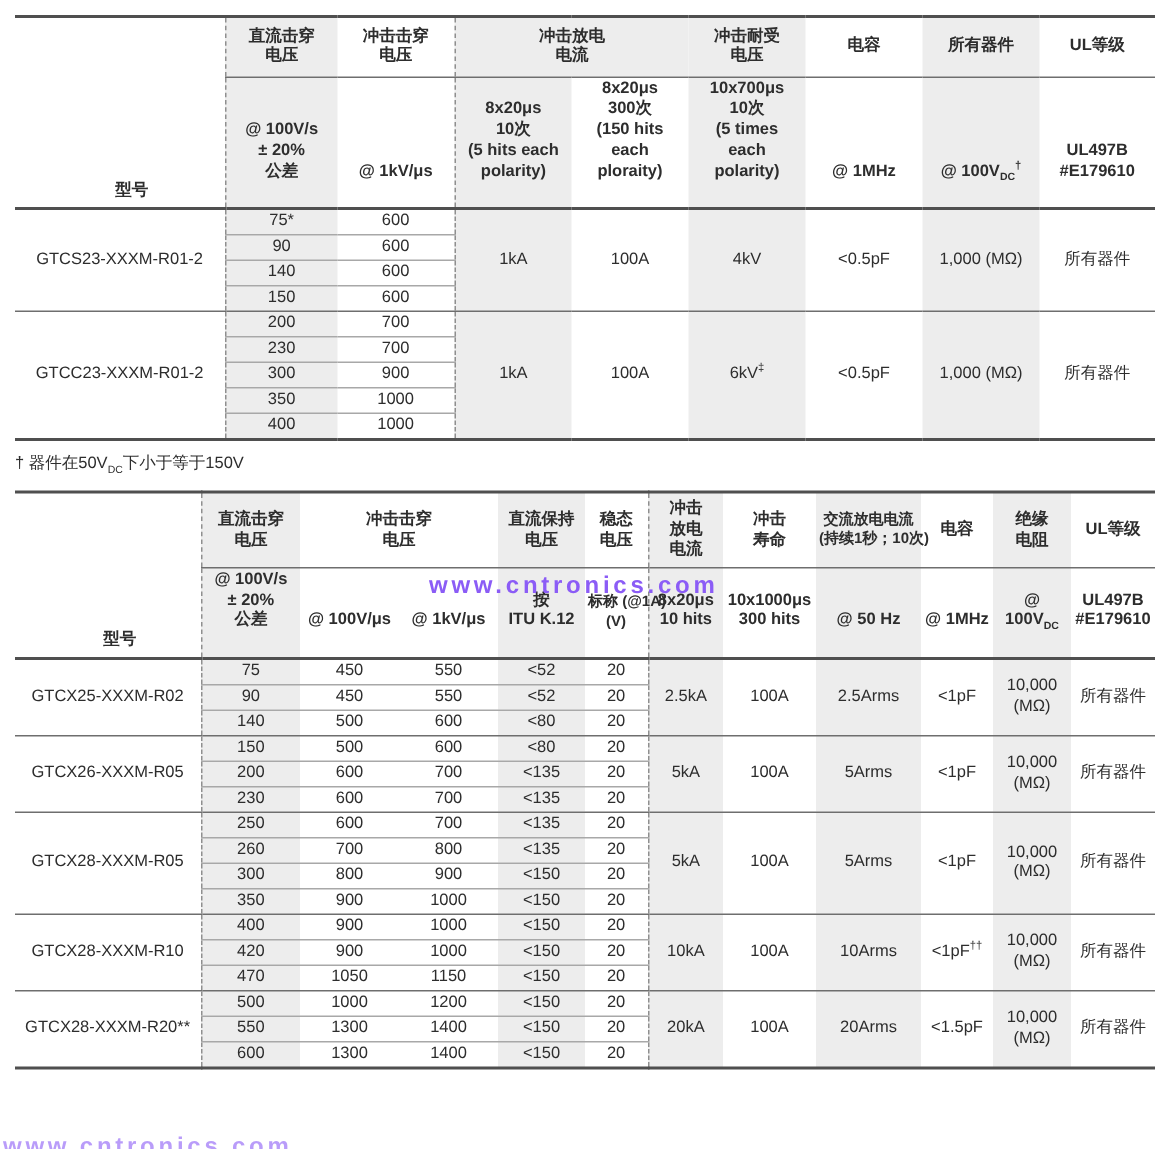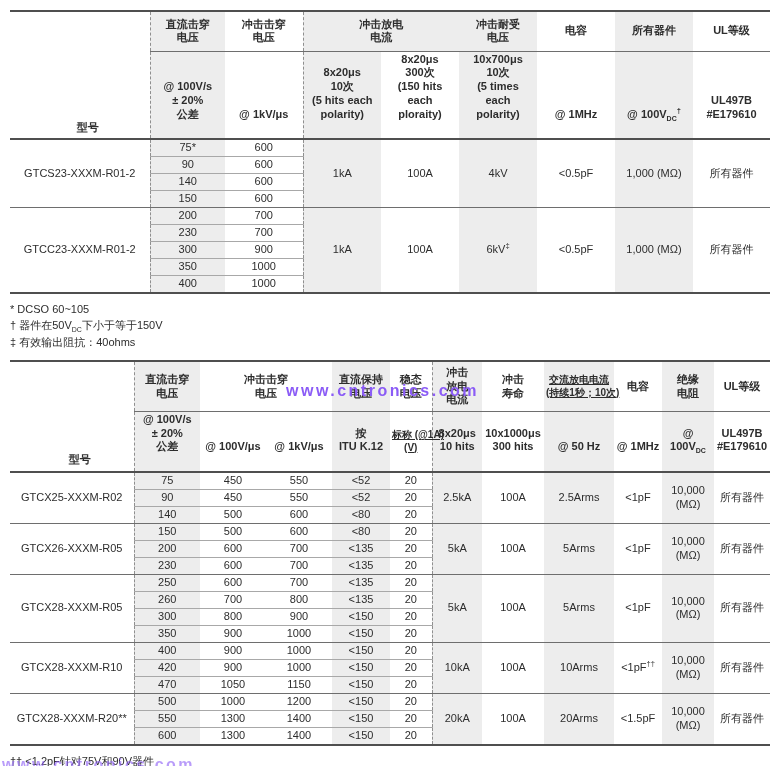--- a/index.html
+++ b/index.html
@@ -31,21 +31,21 @@
   tr.hdiv td { border-top:2px solid #4f4f4f;margin-top:17px; }
   tr.gsep td { border-top:1px solid #6e6e6e; }
   tr.cont td { border-top:1px solid #a8a8a8; }
   tr.data { height:17px; }
   #t1 tr.th1 { height:40px; }
   #t1 tr.th2 { height:78px; }
   #t2 tr.th1 { height:50px; }
   #t2 tr.th2 { height:52px; }
   sub { font-size:7px; line-height:0; }
   sup { font-size:7.5px; line-height:0; }
-  .tight { font-size:10px; white-space:pre;text-decoration:underline; }
+  .tight { font-size:10px; white-space:pre; }
   .fn { margin:7px 0 0 10px; font-size:11px; line-height:1.5; }
   .wm {
     position:absolute; color:#8b5cf6; font-weight:bold;
     letter-spacing:2.5px; font-size:16px; pointer-events:none; z-index:5;margin-top:11px;
   }
   #wm1 { left:286px; top:371px; }
   #wm2 { left:2px; top:745px; opacity:.6; }
 </style>
 </head>
 <body>
@@ -150,23 +150,21 @@
         <td>1000</td>
       </tr>
   <tr class="data cont">
         <td class="gray dl">400</td>
         <td>1000</td>
       </tr>
 </tbody>
   </table>
 
 <div class="fn">
-  <div>* DCSO 60~105</div>
   <div><span>† 器件在50V</span><sub>DC</sub><span>下小于等于150V</span></div>
-  <div>‡ 有效输出阻抗：40ohms</div>
 </div>
 
 <table id="t2" class="spec">
   <colgroup>
     <col style="width:124px">
       <col style="width:66px">
       <col style="width:66px">
       <col style="width:66px">
       <col style="width:58px">
       <col style="width:42px">
@@ -374,17 +372,16 @@
         <td class="gray dl">600</td>
         <td>1300</td>
         <td>1400</td>
         <td class="gray">&lt;150</td>
         <td>20</td>
       </tr>
 </tbody>
   </table>
 
 <div class="fn">
-  <div>†† &lt;1.2pF针对75V和90V器件</div>
 </div>
 
 <div id="wm1" class="wm">www.cntronics.com</div>
 <div id="wm2" class="wm">www.cntronics.com</div>
 
 </body></html>

